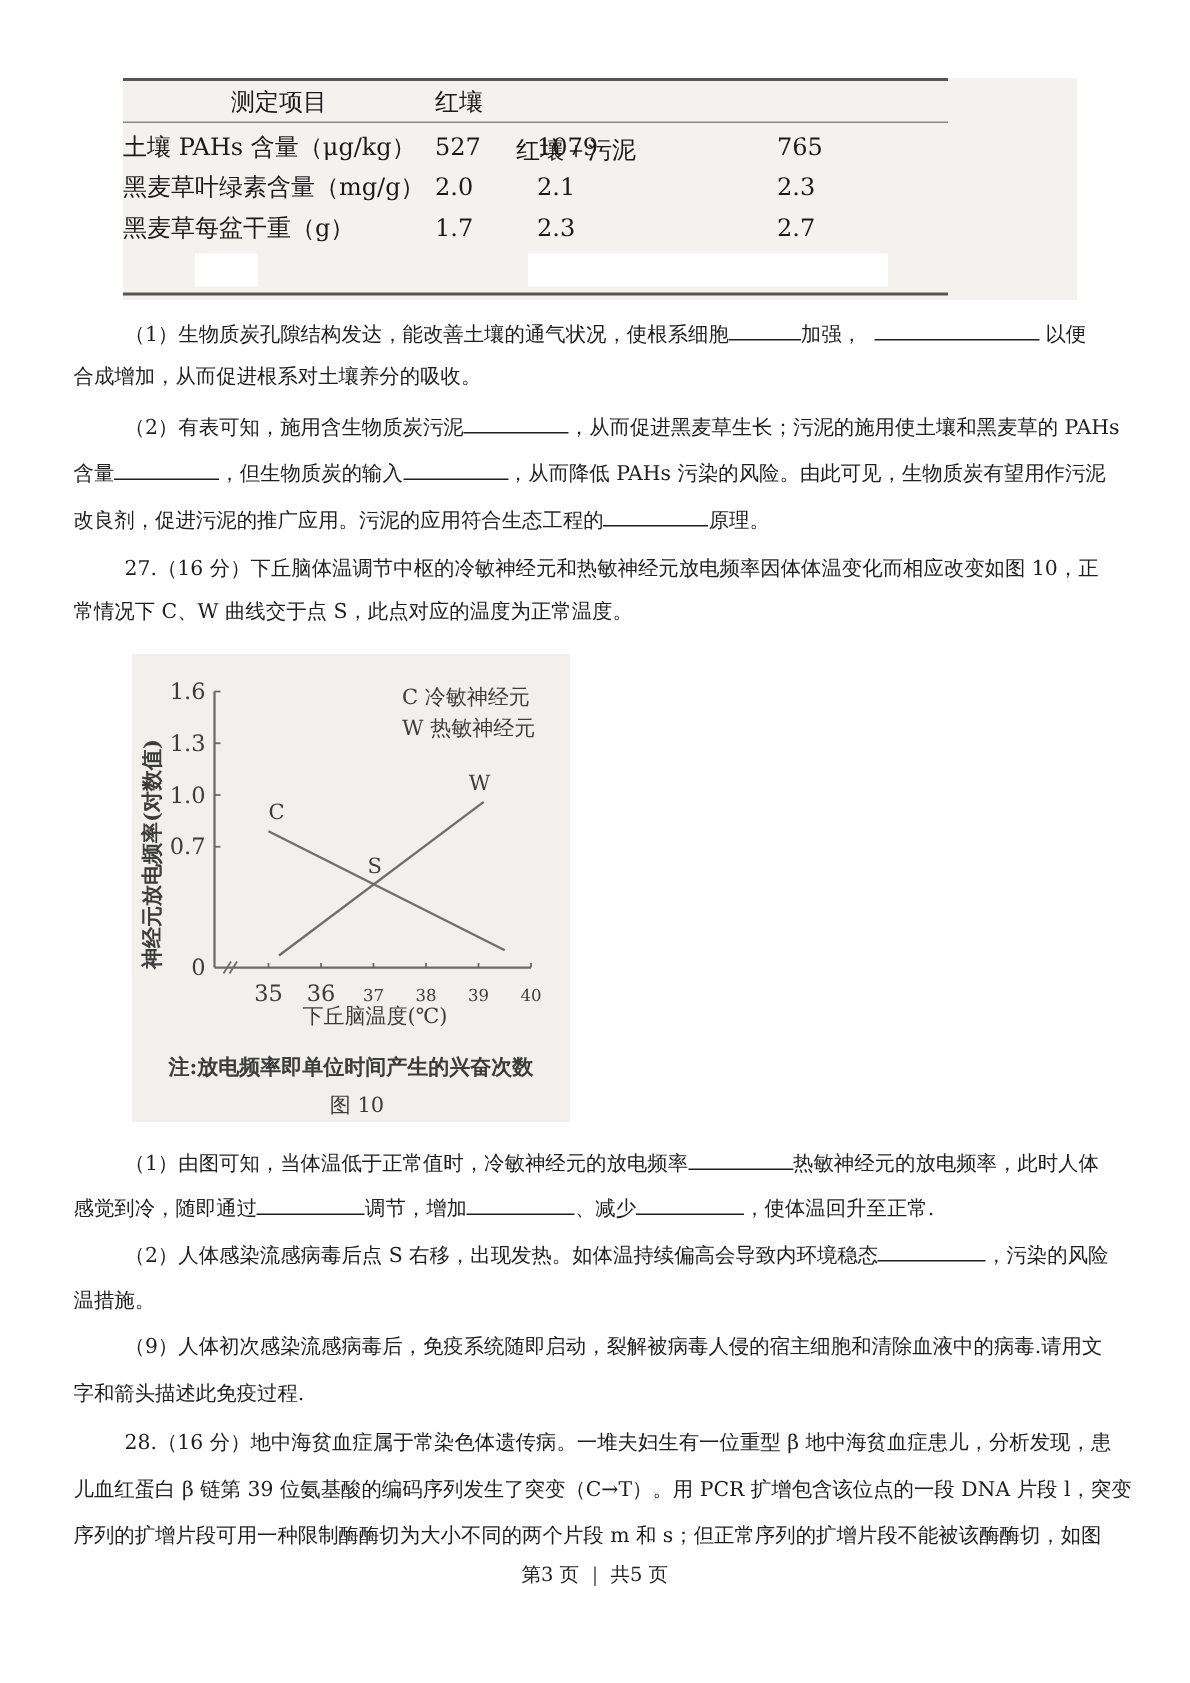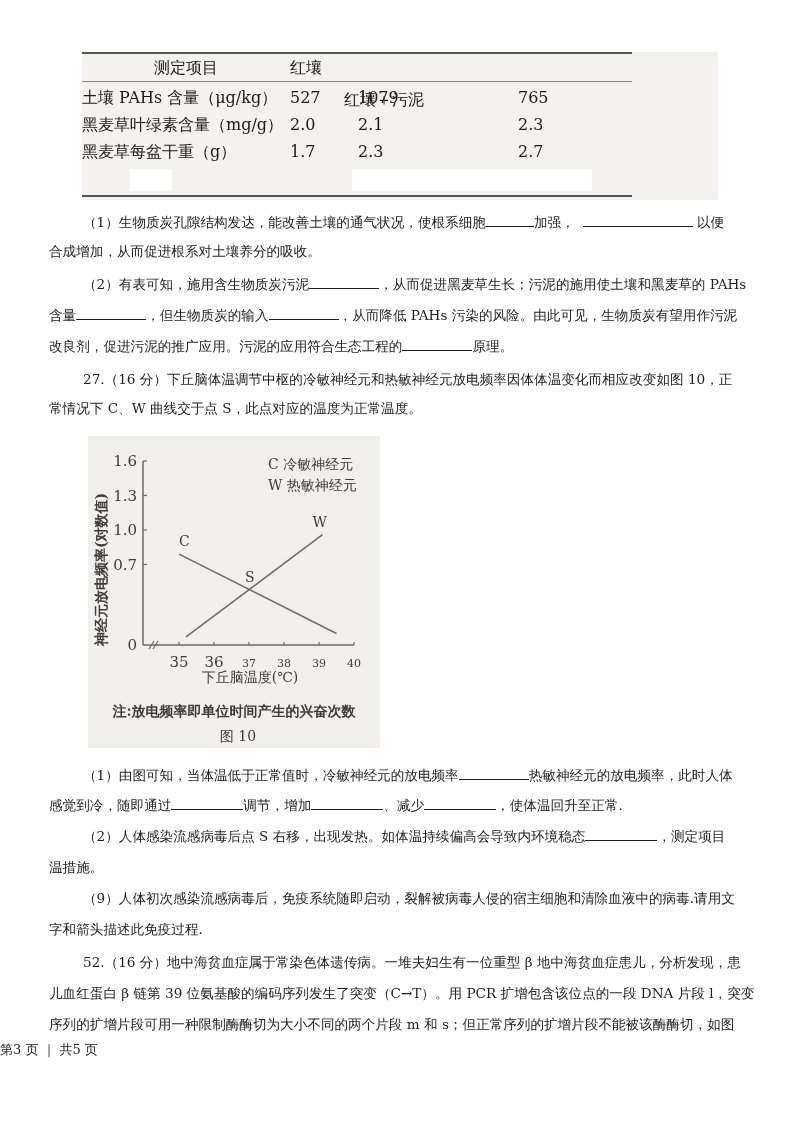--- a/index.html
+++ b/index.html
@@ -24,21 +24,21 @@
   .line { position: absolute; left: 49px; white-space: nowrap; font-size: 13.6px; line-height: 20px; color:#1e1e1e; }
   .indent { left: 83px; text-align: right; }
   .blank { display: inline-block; border-bottom: 1px solid #1e1e1e; height: 14px; vertical-align: baseline; }
   .b48 { width: 48px; } .b110 { width: 110px; } .b70 { width: 70px; } .b72 { width: 72px; }
 
   
   .figure { position: absolute; left: 88px; top: 436px; width: 292px; height: 312px; background: #f1f0ec; }
   .figure svg { position: absolute; left: 0; top: 0; }
   .fig-text { font-family: "DejaVu Serif", serif; fill: #3c3c3c; }
 
-  .footer { position: absolute; left: 0; width: 793px; top: 1041px; 
+  .footer { position: absolute; left: 0; width: 793px; top: 1041px; text-align: center;
     font-size: 13px; color: #222; }
 </style>
 </head>
 <body>
 
 <div class="table-wrap">
   <div class="tbl-line" style="top:0;height:2px"></div>
   <div class="tbl-line" style="top:29px;height:1px;background:#888"></div>
   <div class="tbl-line" style="top:143px;height:2px"></div>
 
@@ -131,23 +131,23 @@
   </svg>
 </div>
 
 <div class="line indent" style="top:765px">
   <span>（1）由图可知，当体温低于正常值时，冷敏神经元的放电频率</span><span class="blank b70"></span><span>热敏神经元的放电频率，此时人体</span>
 </div>
 <div class="line" style="top:795px">
   <span>感觉到冷，随即通过</span><span class="blank b72"></span><span>调节，增加</span><span class="blank b72"></span><span>、减少</span><span class="blank b72"></span><span>，使体温回升至正常.</span>
 </div>
 <div class="line indent" style="top:826px">
-  <span>（2）人体感染流感病毒后点 S 右移，出现发热。如体温持续偏高会导致内环境稳态</span><span class="blank b72"></span><span>，测定项目</span>
+  <span>（2）人体感染流感病毒后点 S 右移，出现发热。如体温持续偏高会导致内环境稳态</span><span class="blank b72"></span><span>，污染的风险</span>
 </div>
 <div class="line" style="top:857px">温措施。</div>
 <div class="line indent" style="top:888px">（9）人体初次感染流感病毒后，免疫系统随即启动，裂解被病毒人侵的宿主细胞和清除血液中的病毒.请用文</div>
 <div class="line" style="top:919px">字和箭头描述此免疫过程.</div>
 
-<div class="line indent" style="top:952px">52.（16 分）地中海贫血症属于常染色体遗传病。一堆夫妇生有一位重型 β 地中海贫血症患儿，分析发现，患</div>
+<div class="line indent" style="top:952px">28.（16 分）地中海贫血症属于常染色体遗传病。一堆夫妇生有一位重型 β 地中海贫血症患儿，分析发现，患</div>
 <div class="line" style="top:983px">儿血红蛋白 β 链第 39 位氨基酸的编码序列发生了突变（C→T）。用 PCR 扩增包含该位点的一段 DNA 片段 l，突变</div>
 <div class="line" style="top:1014px">序列的扩增片段可用一种限制酶酶切为大小不同的两个片段 m 和 s；但正常序列的扩增片段不能被该酶酶切，如图</div>
 
 <div class="footer">第3 页 ｜ 共5 页</div>
 
 </body></html>

